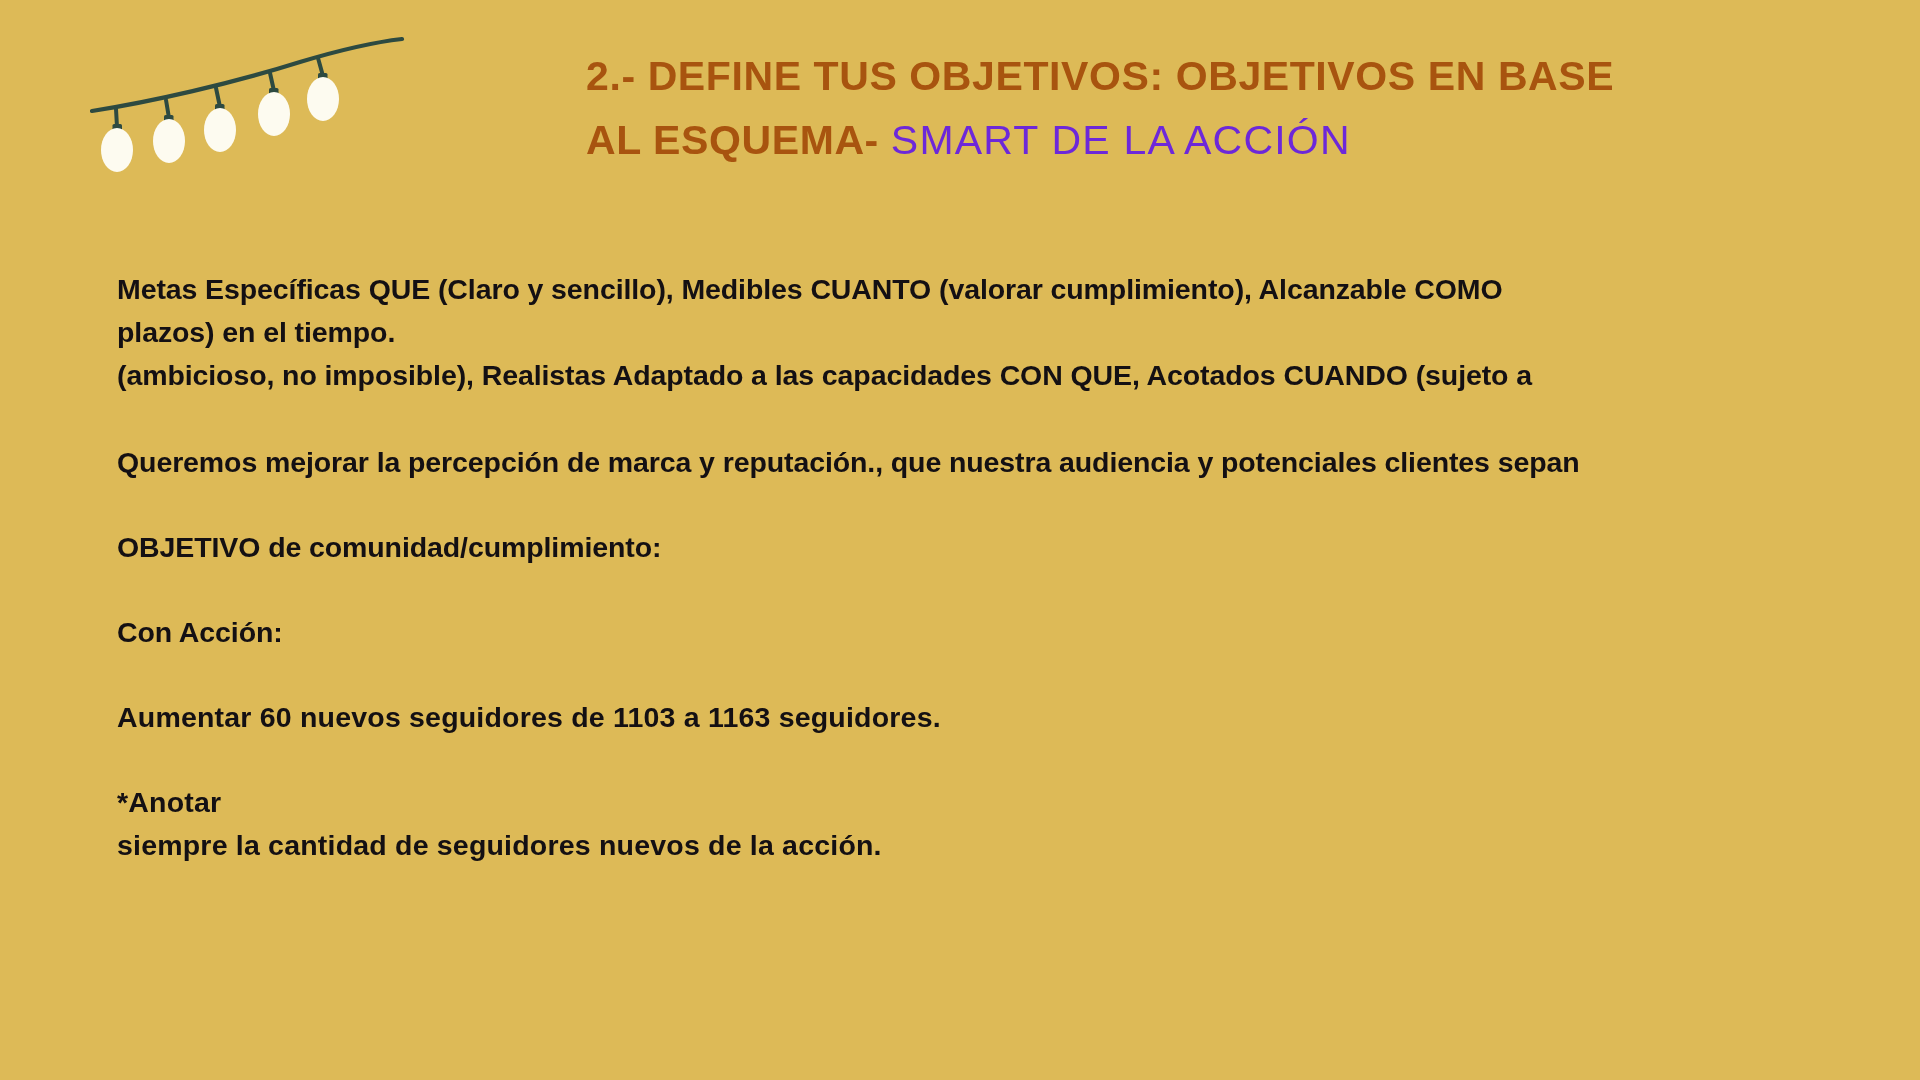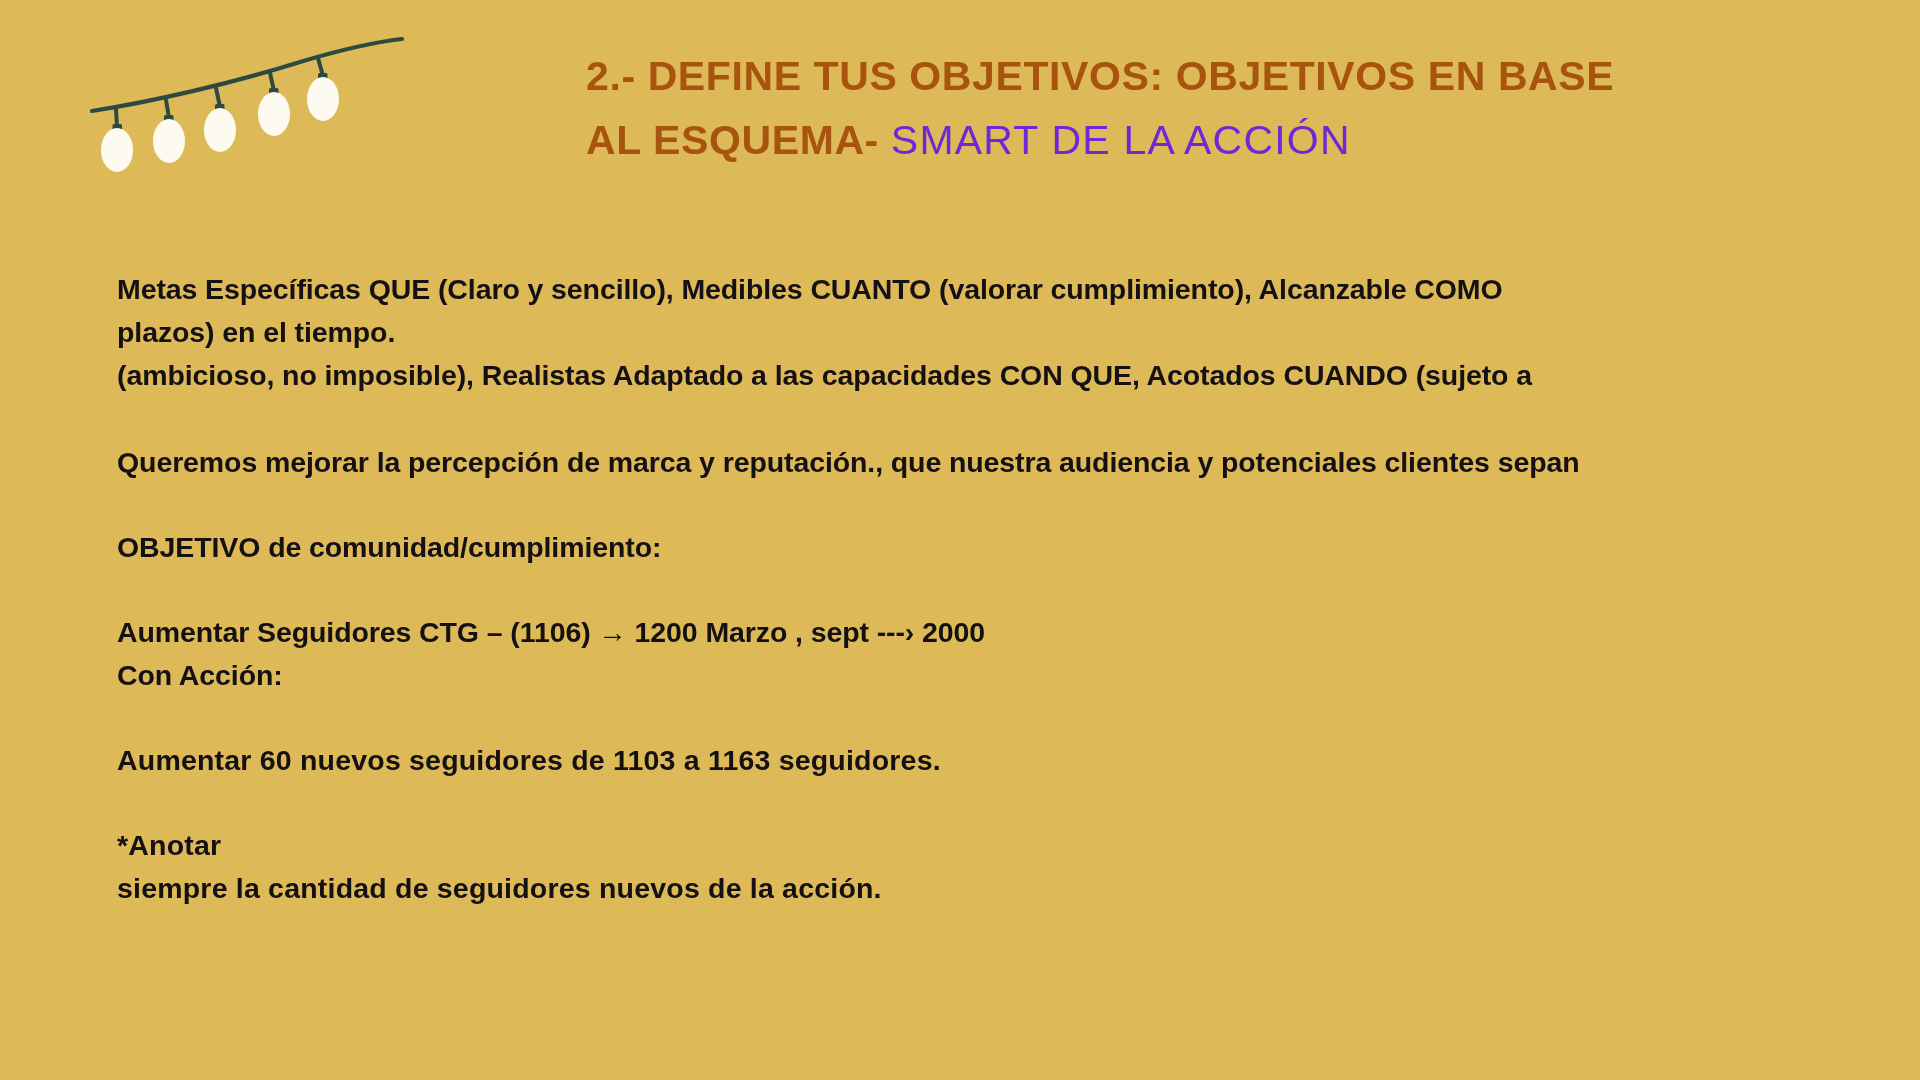--- a/index.html
+++ b/index.html
@@ -150,21 +150,20 @@
       <p class="para bold nowrap">Queremos mejorar la percepción de marca y reputación., que nuestra audiencia y potenciales clientes sepan</p>
     </div>
 
     <div class="gap-md"></div>
 
     <p class="para bold nowrap">OBJETIVO de comunidad/cumplimiento:</p>
 
     <div class="gap-md"></div>
 
     <div>
-      <p class="para bold nowrap">Aumentar Seguidores CTG – (1106) → 1200   Marzo  , sept ---› 2000</p>
       <p class="para bold nowrap">Con Acción:</p>
     </div>
 
     <div class="gap-md"></div>
 
     <p class="para reg nowrap">Aumentar 60 nuevos seguidores de 1103 a 1163 seguidores.</p>
 
     <div class="gap-sm"></div>
 
     <div>

